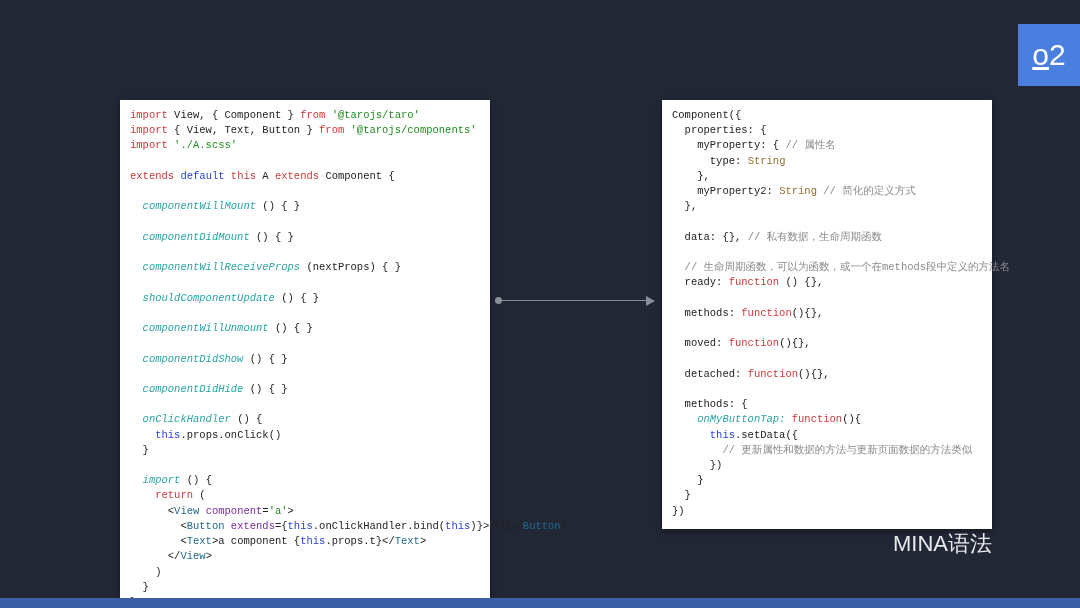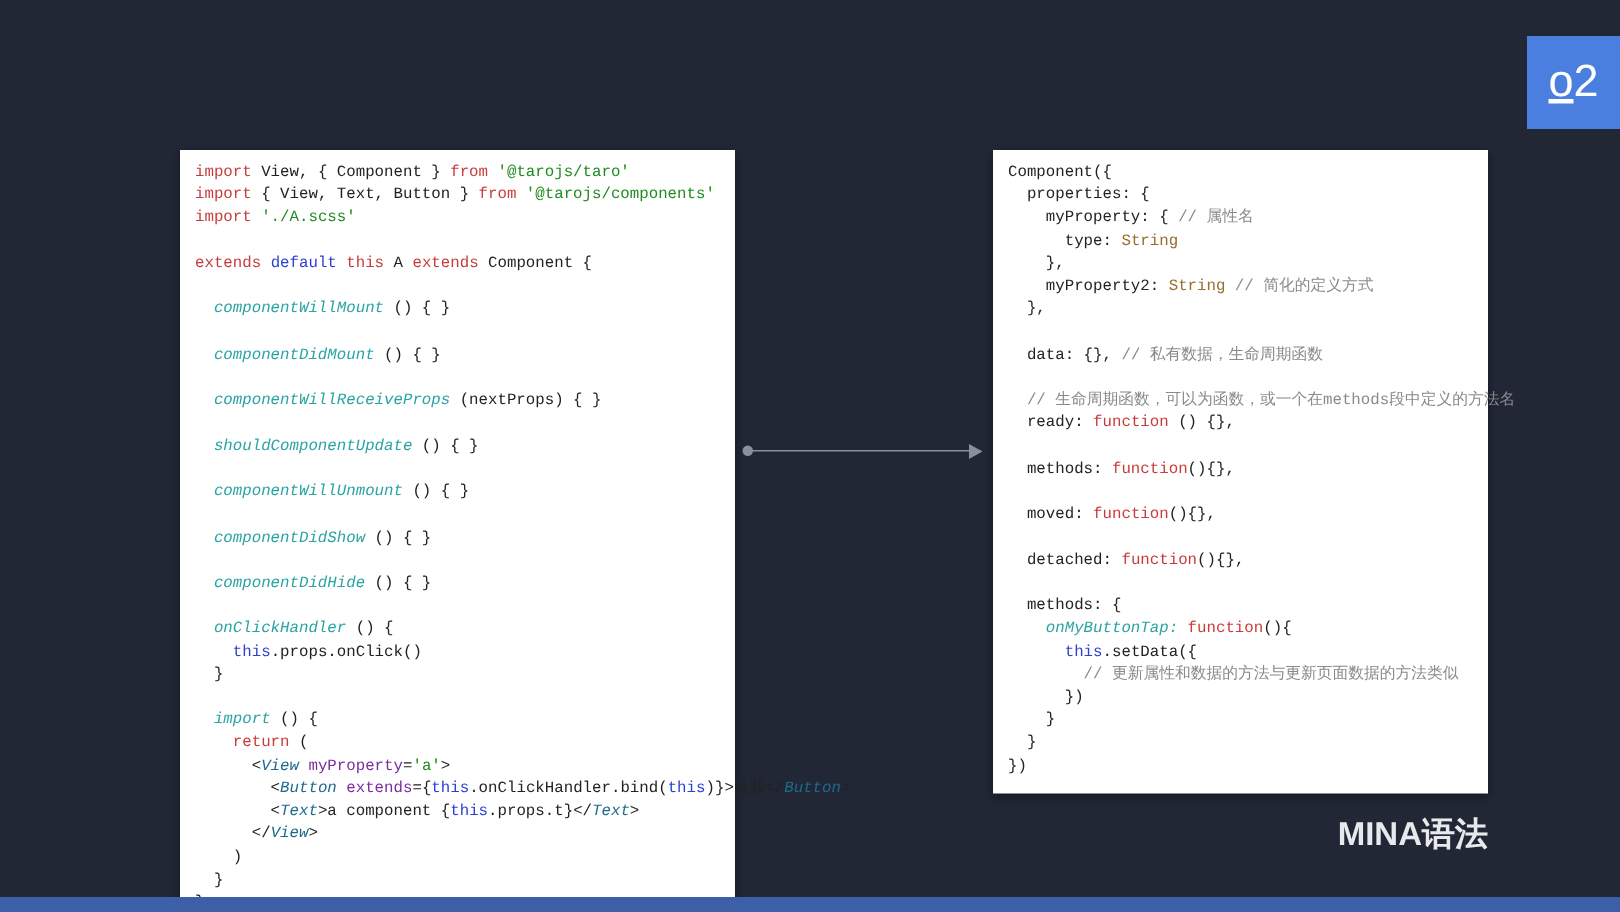--- a/index.html
+++ b/index.html
@@ -73,39 +73,39 @@
     position: absolute;
     right: -1px; top: -4px;
     border-left: 9px solid #8a8f9a;
     border-top: 5px solid transparent;
     border-bottom: 5px solid transparent;
   }
   .caption {
     color: #e8e9ec;
     font-family: "Helvetica Neue", Arial, sans-serif;
     font-size: 22px;
-    font-weight: 700;
-    margin-top: 12px;
+    font-weight: 400;
+    margin-top: 0;
     text-align: right;
   }
   .col { display: flex; flex-direction: column; }
   .col.right-col { margin-left: auto; }
   .footer-bar {
     position: absolute;
     left: 0; right: 0; bottom: 0;
     height: 10px;
     background: #3d5fa8;
   }
 
   
   .kw-red { color: #c83b3b; }
   .kw-blue { color: #2a3fd4; }
   .fn-teal { color: #2aa3a3; font-style: italic; }
   .str { color: #1f8b1f; }
-  .tag { color: #1e6a8c; font-style: italic; }
+  .tag { color: #1e6a8c; }
   .attr { color: #7a2ca0; }
   .cmt { color: #8a8a8a; }
   .plain { color: #222; }
   .redv { color: #956f2d; }
 </style>
 </head>
 <body>
 
 <div class="badge">
     <span class="o">o</span>
@@ -134,21 +134,21 @@
 <span class="fn-teal">  componentDidShow</span><span class="plain"> () { }</span>
 
 <span class="fn-teal">  componentDidHide</span><span class="plain"> () { }</span>
 
 <span class="fn-teal">  onClickHandler</span><span class="plain"> () {</span>
 <span class="kw-blue">    this</span><span class="plain">.props.onClick()</span>
 <span class="plain">  }</span>
 
 <span class="fn-teal">  import</span><span class="plain"> () {</span>
 <span class="kw-red">    return</span><span class="plain"> (</span>
-<span class="plain">      &lt;</span><span class="tag">View</span><span class="attr"> myProperty</span><span class="plain">=</span><span class="str">'a'</span><span class="plain">&gt;</span>
+<span class="plain">      &lt;</span><span class="tag">View</span><span class="attr"> component</span><span class="plain">=</span><span class="str">'a'</span><span class="plain">&gt;</span>
 <span class="plain">        &lt;</span><span class="tag">Button</span><span class="attr"> extends</span><span class="plain">={</span><span class="kw-blue">this</span><span class="plain">.onClickHandler.bind(</span><span class="kw-blue">this</span><span class="plain">)}&gt;点我&lt;/</span><span class="tag">Button</span><span class="plain">&gt;</span>
 <span class="plain">        &lt;</span><span class="tag">Text</span><span class="plain">&gt;a component {</span><span class="kw-blue">this</span><span class="plain">.props.t}&lt;/</span><span class="tag">Text</span><span class="plain">&gt;</span>
 <span class="plain">      &lt;/</span><span class="tag">View</span><span class="plain">&gt;</span>
 <span class="plain">    )</span>
 <span class="plain">  }</span>
 <span class="plain">}</span></div>
 
   </div>
 
   <div class="arrow-wrap">

